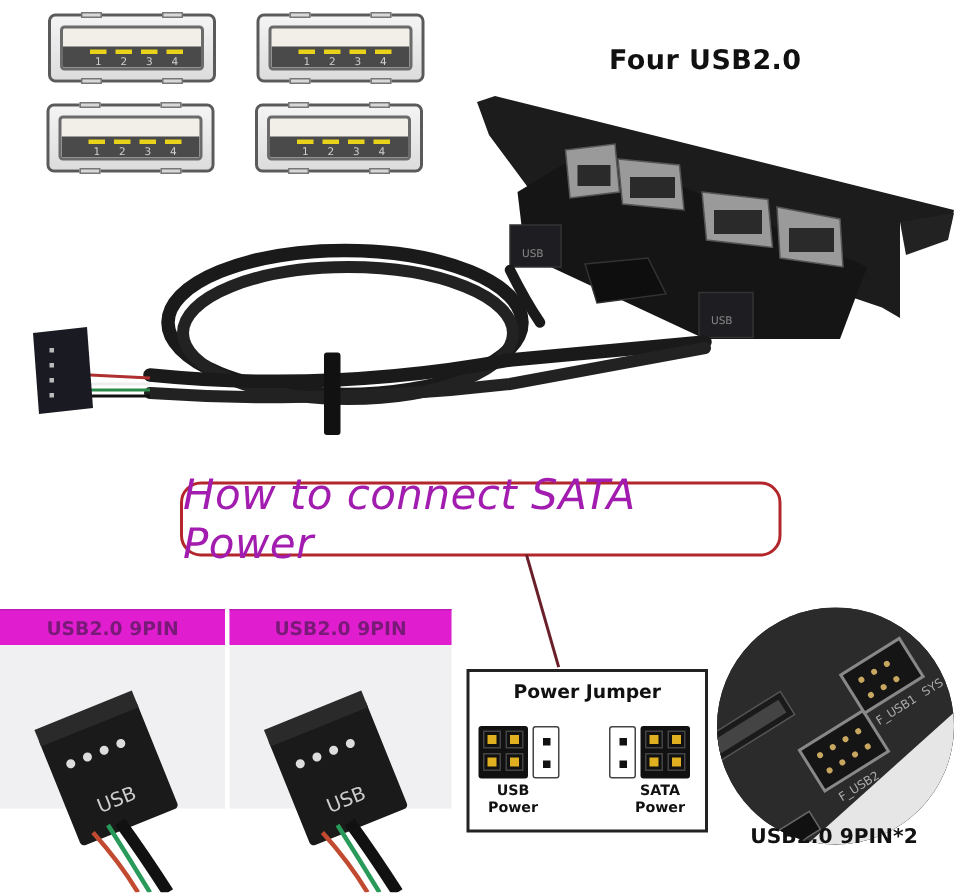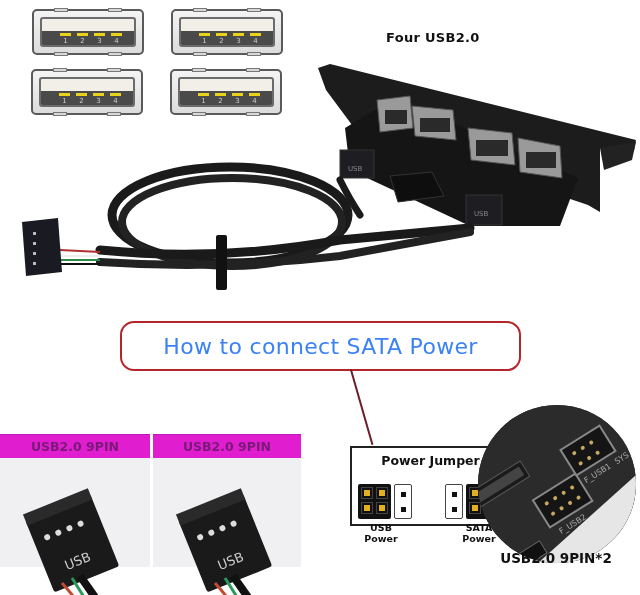--- a/index.html
+++ b/index.html
@@ -25,54 +25,54 @@
   .usb-port .tongue {
     position: absolute; left: 0; right: 0; bottom: 0; height: 52%;
     background: #4a4a4a;
   }
   .usb-port .pins { position: absolute; left: 18px; top: 2px; display: flex; gap: 6px; }
   .usb-port .pin { width: 11px; display: flex; flex-direction: column; align-items: center; }
   .usb-port .pin .contact { width: 11px; height: 3px; background: #e8d21a; }
   .usb-port .pin .num { font-size: 7px; color: #cfcfcf; margin-top: 1px; line-height: 8px; }
 
   .headline {
-    position: absolute; left: 386px; top: 30px;
-    font-family: "DejaVu Sans", sans-serif; font-weight: bold; font-size: 13px; color: #111;
+    position: absolute; left: 406px; top: 30px;
+    font-family: "DejaVu Sans", sans-serif; font-weight: bold; font-size: 18px; color: #111;
     letter-spacing: 0.3px;
   }
 
   
   .product { position: absolute; left: 0; top: 60px; width: 640px; height: 250px; }
 
   
   .callout {
     position: absolute; left: 120px; top: 321px; width: 401px; height: 50px;
     border: 2px solid #b3262b; border-radius: 14px; background: #fff;
     display: flex; align-items: center; justify-content: center;
-    font-family: "DejaVu Sans", sans-serif; font-size: 22px; color: #3b82f6; letter-spacing: 0.3px;
+    font-family: "DejaVu Sans", sans-serif; font-size: 28px; color: #a21caf; letter-spacing: 0.3px; font-style: italic;
   }
   .callout-line {
     position: absolute; left: 350px; top: 370px; width: 2px; height: 78px;
     background: #6b1f2a; transform-origin: top left; transform: rotate(-16deg);
   }
 
   
-  .panel { position: absolute; top: 406px; width: 146px; height: 133px; background: #f0f0f2; margin-top: 28px; }
+  .panel { position: absolute; top: 406px; width: 146px; height: 133px; background: #f0f0f2; }
   .panel .label-bar {
     height: 24px; background: #e01ed0; display: flex; align-items: center; justify-content: center;
     font-family: "DejaVu Sans", sans-serif; font-size: 12.5px; color: #7a1a78; font-weight: bold;
     border-top: 1px solid #c018b8;
   }
   .panel-1 { left: 0; width: 150px; }
   .panel-2 { left: 153px; width: 148px; }
 
   
   .jumper-box {
-    position: absolute; left: 311px; top: 446px; width: 161px; height: 80px;
-    border: 2px solid #222; background: #fff; margin-left: 39px;
+    position: absolute; left: 311px; top: 446px; width: 161px; height: 109px;
+    border: 2px solid #222; background: #fff;
   }
   .jumper-box .title {
     position: absolute; left: 0; right: 0; top: 5px; text-align: center;
     font-family: "DejaVu Sans", sans-serif; font-weight: bold; font-size: 12.5px; color: #111;
   }
   .jumper { position: absolute; top: 36px; display: flex; gap: 3px; }
   .jumper .blk {
     display: grid; grid-template-columns: repeat(2, 12px); grid-template-rows: repeat(2, 12px);
     gap: 3px; background: #111; padding: 3px; border-radius: 2px;
   }

